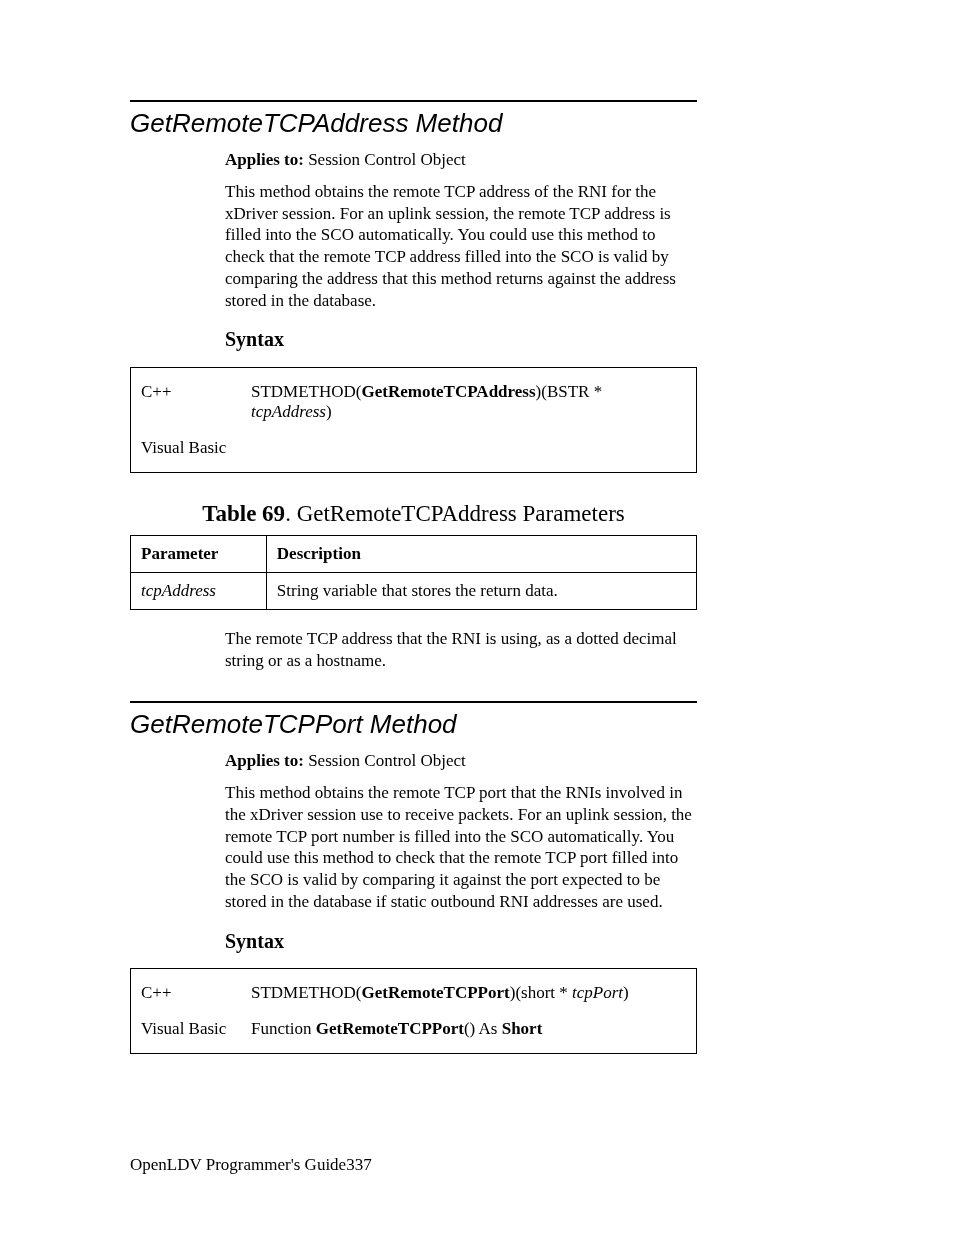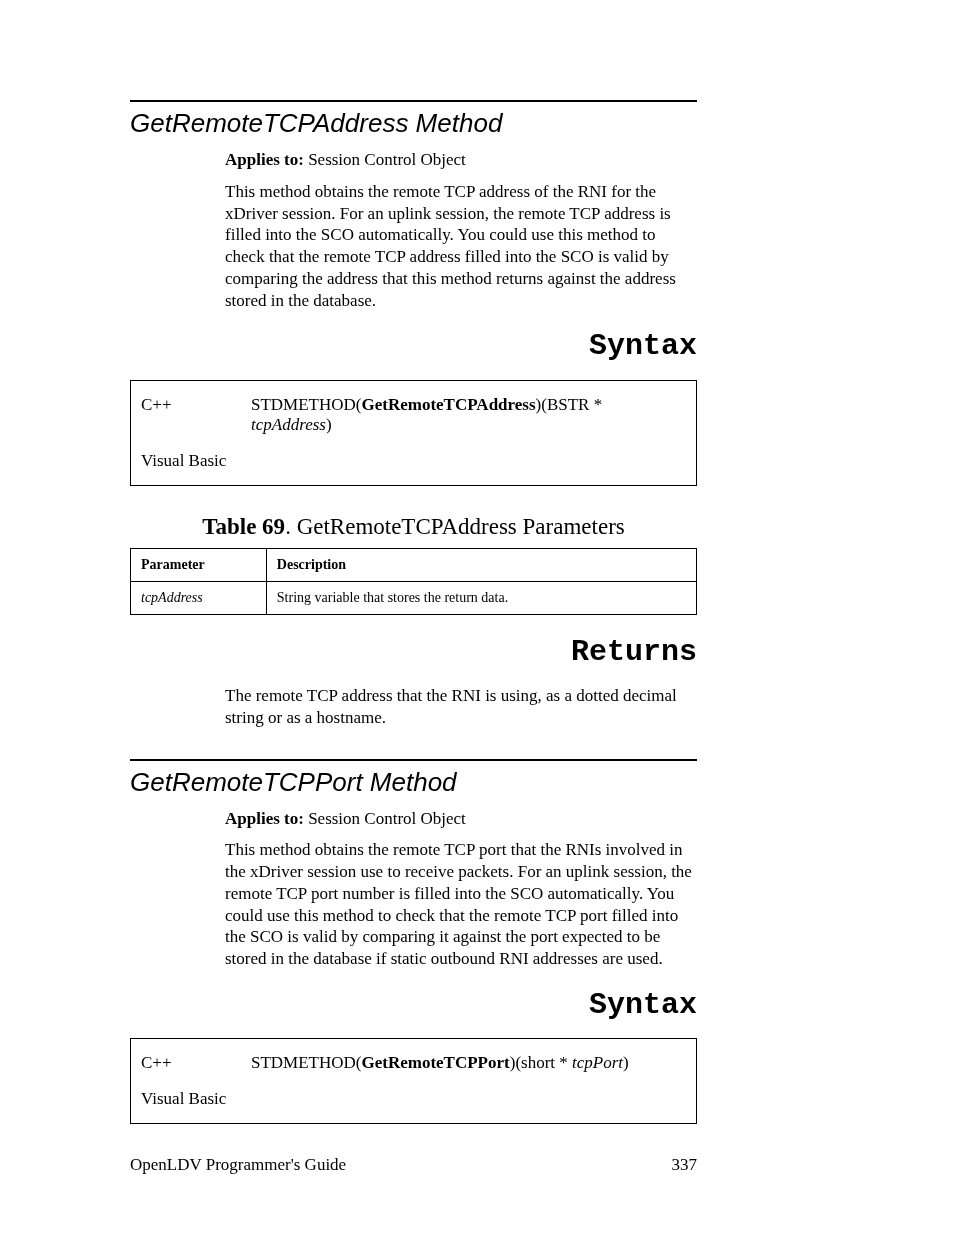--- a/index.html
+++ b/index.html
@@ -35,25 +35,24 @@
   .applies-line {
     margin-bottom: 10px;
   }
   .applies-line .label {
     font-weight: bold;
   }
   .para {
     margin-bottom: 16px;
   }
   .sub-heading {
-    font-family: Liberation Mono, monospace;
+    font-family: Liberation Serif, serif;
     font-weight: bold;
-    font-size: 30px;
+    font-size: 20px;
     margin: 10px 0 14px 0;
-    text-align: right;
   }
   .syntax-box {
     border: 1px solid #000;
     padding: 6px 10px;
     font-size: 17px;
   }
   .syntax-row {
     display: flex;
     padding: 8px 0;
   }
@@ -65,42 +64,41 @@
     flex: 1;
   }
   .table-caption {
     text-align: center;
     font-size: 23px;
     margin: 28px 0 8px 0;
   }
   table.param-table {
     width: 100%;
     border-collapse: collapse;
-    font-size: 14px;
+    font-size: 17px;
     padding-left: 12px;
   }
   table.param-table th,
   table.param-table td {
     border: 1px solid #000;
     text-align: left;
     padding: 8px 10px;
     vertical-align: top;
   }
   table.param-table th {
     font-weight: bold;
   }
   table.param-table col.col-param { width: 24%; }
   .footer {
     position: absolute;
     left: 130px;
-    right: 125px;
+    right: 135px;
     bottom: 60px;
     font-size: 17px;
     display: flex;
-    justify-content: space-between;
   }
   .bold { font-weight: bold; text-align: right; }
   .ital { font-style: italic; }
   .gap-before-second {
     margin-top: 30px;
   }
 </style>
 </head>
 <body>
 
@@ -148,21 +146,20 @@
     </thead>
     <tbody>
       <tr>
         <td class="ital">tcpAddress</td>
         <td>String variable that stores the return data.</td>
       </tr>
     </tbody>
   </table>
 
   <div class="body-block" style="margin-top:18px;">
-    <div class="sub-heading">Returns</div>
     <div class="para">The remote TCP address that the RNI is using, as a dotted decimal string or as a hostname.</div>
   </div>
 
   <div class="section-rule gap-before-second"></div>
   <div class="section-title">GetRemoteTCPPort Method</div>
 
   <div class="body-block">
     <div class="applies-line">
       <span class="label">Applies to:</span>
       <span> </span><span>Session Control Object</span>
@@ -174,20 +171,23 @@
 
   <div class="syntax-box">
     <div class="syntax-row">
       <div class="syntax-lang">C++</div>
       <div class="syntax-body">
         <span>STDMETHOD(</span><span class="bold">GetRemoteTCPPort</span><span>)(short * </span><span class="ital">tcpPort</span><span>)</span>
       </div>
     </div>
     <div class="syntax-row">
       <div class="syntax-lang">Visual Basic</div>
+      <div class="syntax-body">
+        <span>Function </span><span class="bold">GetRemoteTCPPort</span><span>() As </span><span class="bold">Short</span>
+      </div>
     </div>
   </div>
 
   <div class="footer">
     <span>OpenLDV Programmer's Guide</span>
     <span>337</span>
   </div>
 
 </div>
 

